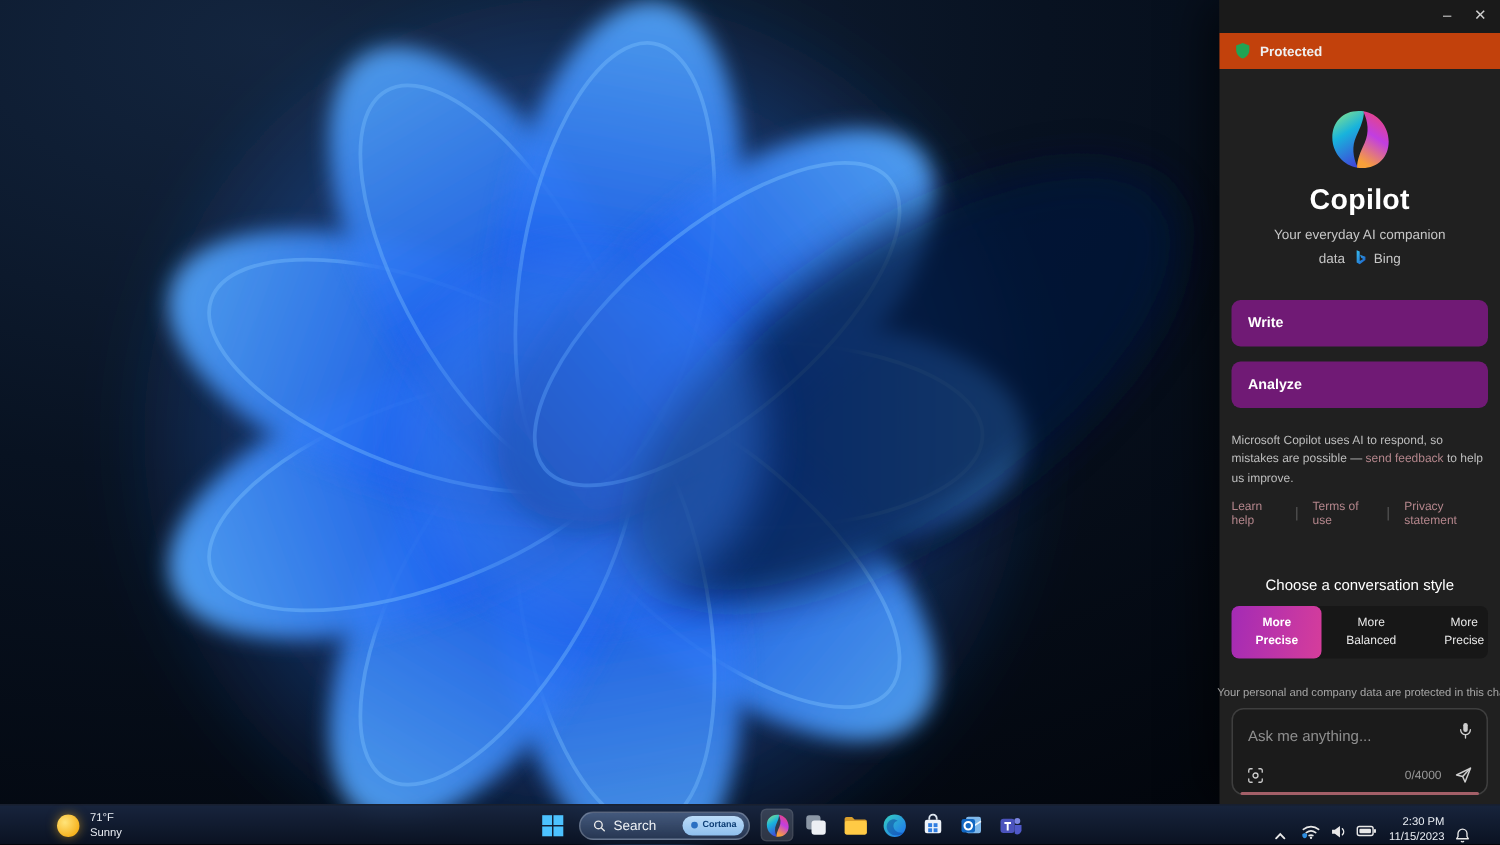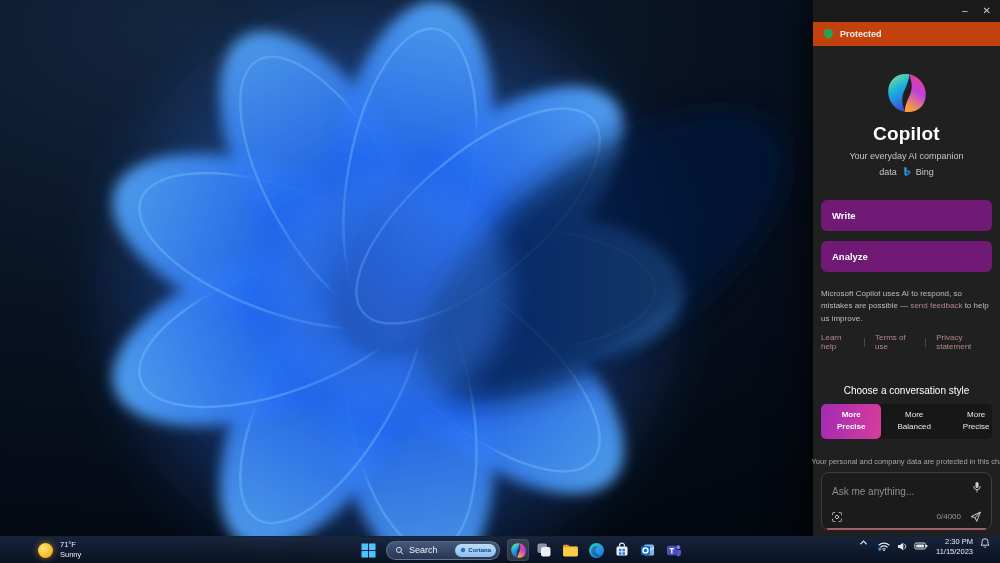--- a/index.html
+++ b/index.html
@@ -28,21 +28,21 @@
   .search-pill {
     width:114px; height:19px; border-radius:10px; margin:12px 3px;
     background:linear-gradient(180deg, rgba(98,124,166,.6), rgba(56,76,110,.6));
     border:1px solid rgba(255,255,255,.22);
     display:flex; align-items:center; gap:5px; padding:0 3px 0 8px; cursor:pointer;
   }
   .search-label { color:#eef1f5; font-size:9px; flex:1; }
   .search-badge { height:13px; border-radius:7px; padding:0 5px;
     background:linear-gradient(180deg,#bcdcf9,#8fc0ee);
     display:flex; align-items:center; gap:2px; color:#0d3e75; font-size:6px; font-weight:700; }
-  .tb-right { position:absolute; right:9px; top:0; bottom:0; display:flex; align-items:flex-start; gap:6px; }
+  .tb-right { position:absolute; right:19px; top:0; bottom:0; display:flex; align-items:flex-end; gap:6px; }
   .tray-chevron, .tray-icon, .tray-bell { display:flex; align-items:center; cursor:pointer; }
   .tray-group { display:flex; align-items:center; gap:5px; padding:2px 2px; border-radius:4px; cursor:pointer; }
   .clock { text-align:right; color:#e9edf3; font-size:7.5px; line-height:1.35; cursor:pointer; }
   
   .panel {
     position:absolute; top:0; right:0; width:187px; height:536px; z-index:5;
     background:#202020; display:flex; flex-direction:column;
     box-shadow:-10px 0 30px rgba(0,0,0,.55);
   }
   .titlebar { height:22px; flex:0 0 22px; background:#1a1a1a; display:flex; justify-content:flex-end; align-items:center; padding:0 9px; gap:15px; }

